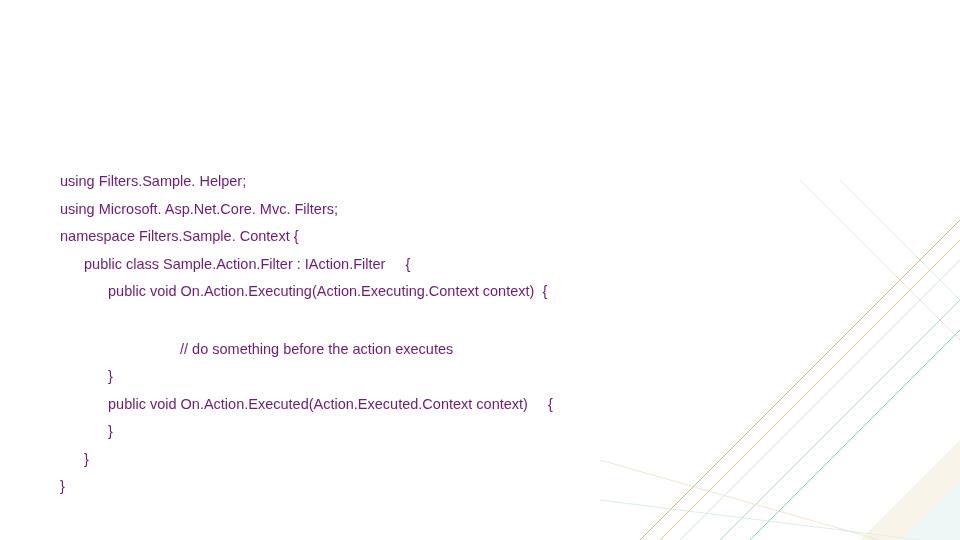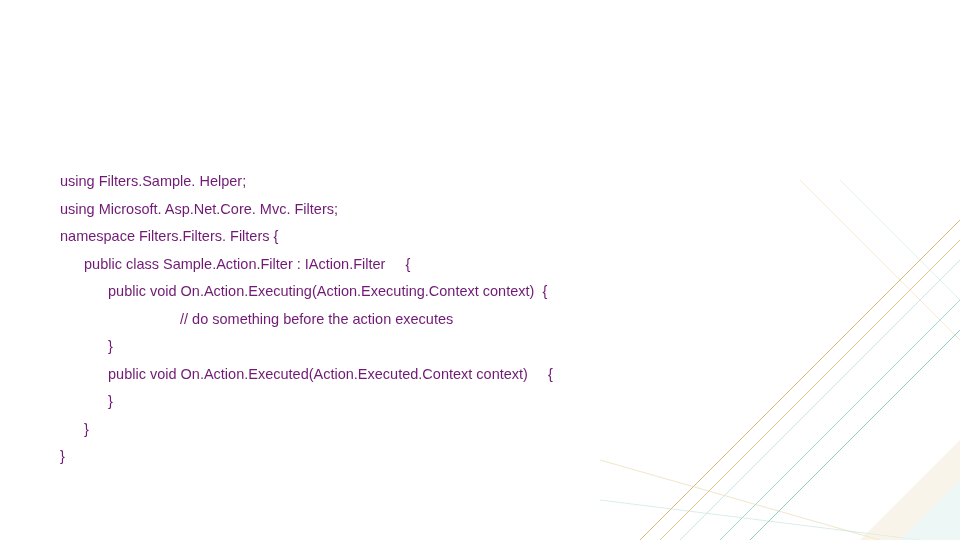--- a/index.html
+++ b/index.html
@@ -3,33 +3,33 @@
 <meta charset="utf-8">
 <style>
   * { margin: 0; padding: 0; box-sizing: border-box; }
   html, body { width: 960px; height: 540px; overflow: hidden; font-family: "Segoe UI", "Trebuchet MS", Arial, sans-serif; background: #ffffff; position: relative; }
   .slide { position: relative; width: 960px; height: 540px; background: #ffffff; }
   .title { position: absolute; left: 55px; top: 48px; font-size: 38px; font-weight: 400; color: #1e9e8a; letter-spacing: 0.5px; }
   .code-block { position: absolute; left: 60px; top: 168px; width: 700px; font-size: 14.5px; line-height: 1.9; color: #701a75; font-family: "Segoe UI", "Trebuchet MS", Arial, sans-serif; }
   .code-block div { white-space: pre; }
   .ind1 { padding-left: 24px; }
   .ind2 { padding-left: 48px; }
-  .ind3 { padding-left: 120px; }
+  .ind3 { padding-left: 120px; margin-top: 30px; }
   
   .deco { position: absolute; right: 0; bottom: 0; width: 360px; height: 360px; pointer-events: none; }
 </style>
 </head>
 <body>
 <div class="slide">
 
 
   <div class="code-block">
     <div>using Filters.Sample. Helper;</div>
     <div>using Microsoft. Asp.Net.Core. Mvc. Filters;</div>
-    <div>namespace Filters.Filters. Filters {</div>
+    <div>namespace Filters.Sample. Context {</div>
     <div class="ind1">public class Sample.Action.Filter : IAction.Filter     {</div>
     <div class="ind2">public void On.Action.Executing(Action.Executing.Context context)  {</div>
     <div class="ind3">// do something before the action executes</div>
     <div class="ind2">}</div>
     <div class="ind2">public void On.Action.Executed(Action.Executed.Context context)     {</div>
     <div class="ind2">}</div>
     <div class="ind1">}</div>
     <div>}</div>
   </div>
 

